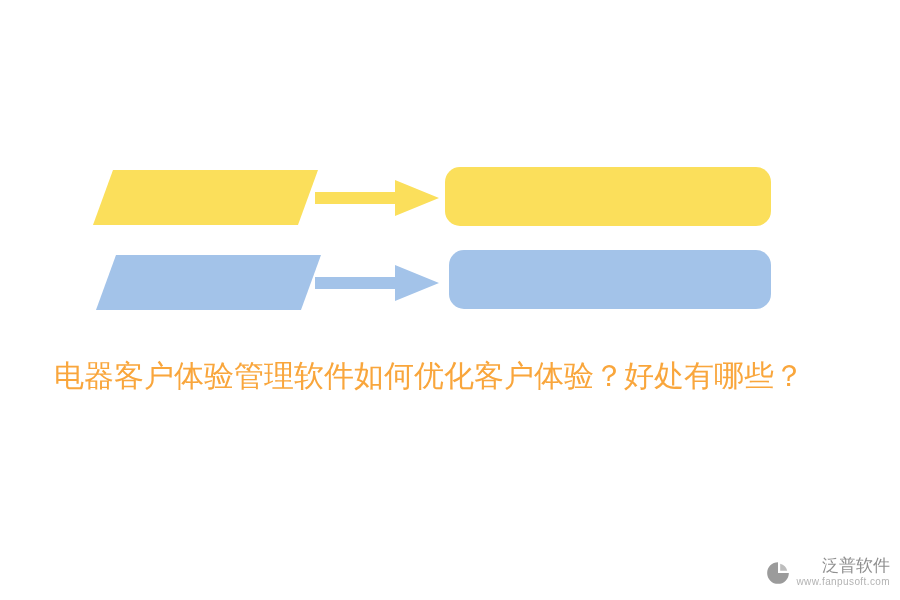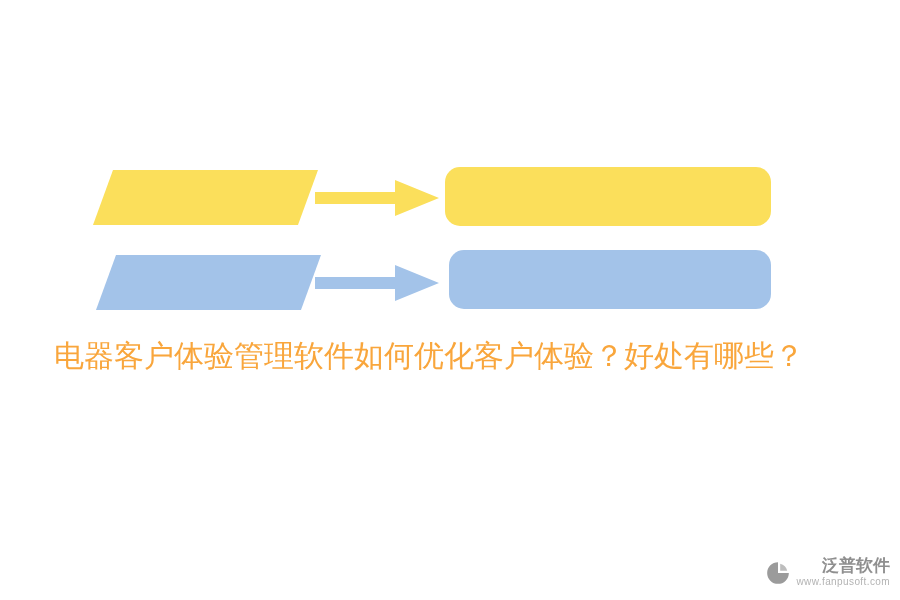--- a/index.html
+++ b/index.html
@@ -57,21 +57,21 @@
     align-items:center;
     gap:5px;
   }
   .footer .mark{width:26px;height:26px;}
   .footer .mark svg{width:100%;height:100%;display:block;}
   .footer .txt{
     display:flex;flex-direction:column;align-items:flex-end;
   }
   .brand{
     font-size:17px;
-    font-weight:bold;
+    font-weight:normal;
     color:#8f8f8f;
     line-height:1.1;
     font-family:"Liberation Serif", serif;
   }
   .url{
     font-size:10px;
     color:#b3b3b3;
     letter-spacing:.4px;
     line-height:1.2;
     font-family:"Liberation Sans", sans-serif;
@@ -95,21 +95,21 @@
   <div class="para r2" style="background-color: rgb(163, 195, 233);"></div>
 
   <div class="arrow r2" style="color: rgb(163, 195, 233);">
     <svg viewBox="0 0 126 40" preserveAspectRatio="none" aria-hidden="true">
       <polygon fill="currentColor" points="0,14 80,14 80,2 124,20 80,38 80,26 0,26"></polygon>
     </svg>
   </div>
 
   <div class="rrect r2" style="background-color: rgb(163, 195, 233);"></div>
 
-  <div class="heading" style="color: rgb(249, 166, 60);">电器客户体验管理软件如何优化客户体验？好处有哪些？</div>
+  <div class="heading" style="color: rgb(249, 166, 60); margin-top: 20px;">电器客户体验管理软件如何优化客户体验？好处有哪些？</div>
 
   <div class="footer">
     <span class="mark">
       <svg viewBox="0 0 24 24" aria-hidden="true">
         <path d="M12 12 L12 2 A10 10 0 1 0 22 12 Z" fill="#9b9b9b"></path>
         <path d="M14 10 L14 3.5 A8.5 8.5 0 0 1 20.5 10 Z" fill="#bdbdbd"></path>
       </svg>
     </span>
     <span class="txt">
       <span class="brand" style="color: rgb(143, 143, 143);">泛普软件</span>

